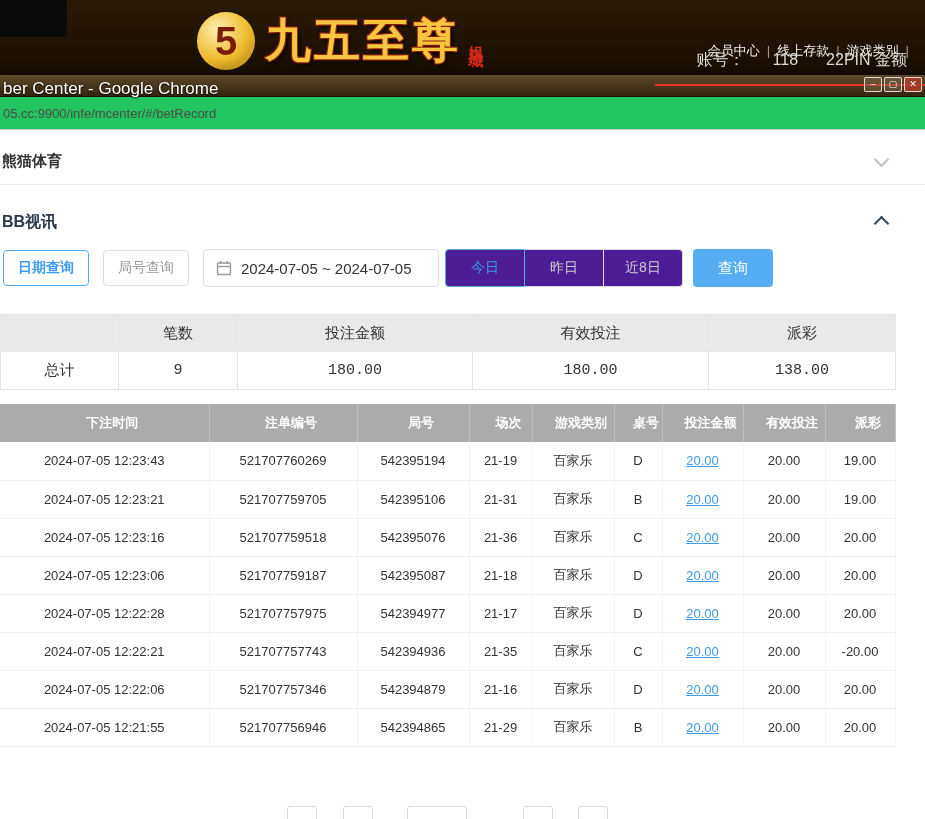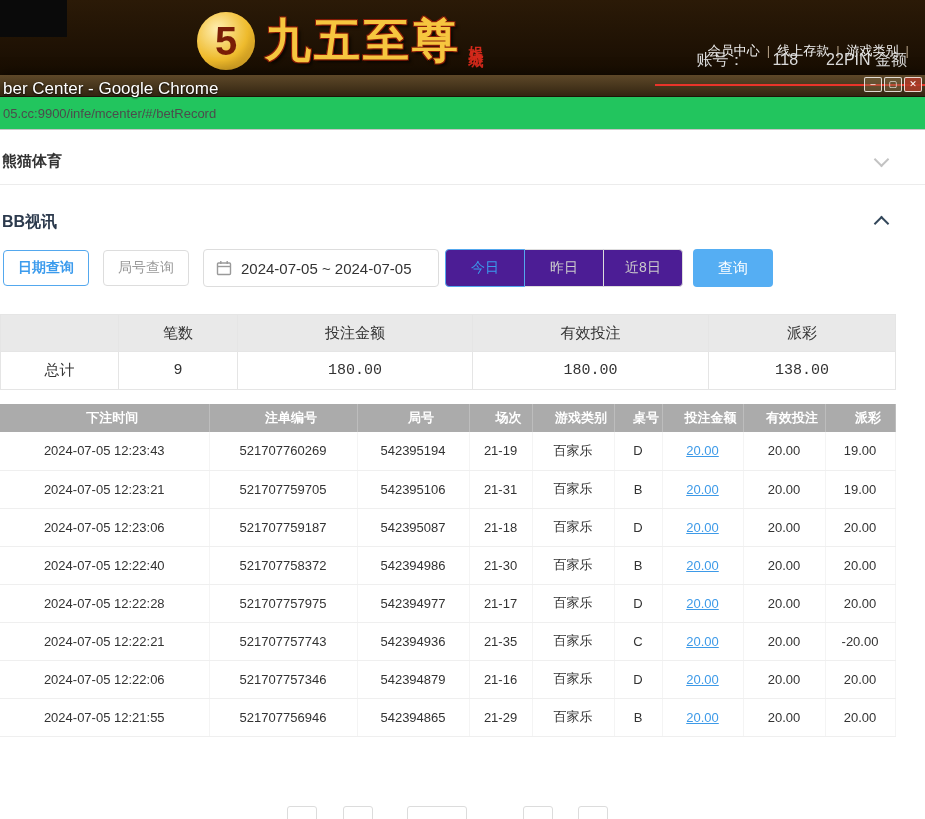--- a/index.html
+++ b/index.html
@@ -110,21 +110,21 @@
   
   table { border-collapse: collapse; table-layout: fixed; }
   .summary { position: absolute; top: 184px; left: 0; width: 895px; font-size: 15px; text-align: center; font-family: Liberation Mono, monospace; }
   .summary th, .summary td { border: 1px solid #e5e5e5; }
   .summary th { background: #e9e9e9; height: 37px; font-weight: normal; color: #333; }
   .summary td { background: #fff; height: 38px; color: #333; }
 
   
   .bet-table { position: absolute; top: 274px; left: 0; width: 895px; font-size: 13px; text-align: center; }
   .bet-table th {
-    background: #ababab; color: #fff; height: 28px; font-weight: bold;
+    background: #ababab; color: #fff; height: 38px; font-weight: bold;
     border-right: 1px solid #bdbdbd;
     padding-left: 16px;
   }
   .bet-table td {
     height: 38px; border-bottom: 1px solid #efefef; border-right: 1px solid #f4f4f4; color: #333;
   }
   .amount-link { color: #3d9ae8; text-decoration: underline; cursor: pointer; }
   .negative { color: #f0413c; }
 
   
@@ -267,37 +267,37 @@
             <td>521707759705</td>
             <td>542395106</td>
             <td>21-31</td>
             <td>百家乐</td>
             <td>B</td>
             <td><a class="amount-link">20.00</a></td>
             <td>20.00</td>
             <td>19.00</td>
           </tr>
           <tr>
+            <td>2024-07-05 12:23:16</td>
+            <td>521707759518</td>
+            <td>542395076</td>
+            <td>21-36</td>
+            <td>百家乐</td>
+            <td>C</td>
+            <td><a class="amount-link">20.00</a></td>
+            <td>20.00</td>
+            <td>20.00</td>
+          </tr>
+          <tr>
             <td>2024-07-05 12:23:06</td>
             <td>521707759187</td>
             <td>542395087</td>
             <td>21-18</td>
             <td>百家乐</td>
             <td>D</td>
-            <td><a class="amount-link">20.00</a></td>
-            <td>20.00</td>
-            <td>20.00</td>
-          </tr>
-          <tr>
-            <td>2024-07-05 12:22:40</td>
-            <td>521707758372</td>
-            <td>542394986</td>
-            <td>21-30</td>
-            <td>百家乐</td>
-            <td>B</td>
             <td><a class="amount-link">20.00</a></td>
             <td>20.00</td>
             <td>20.00</td>
           </tr>
           <tr>
             <td>2024-07-05 12:22:28</td>
             <td>521707757975</td>
             <td>542394977</td>
             <td>21-17</td>
             <td>百家乐</td>

